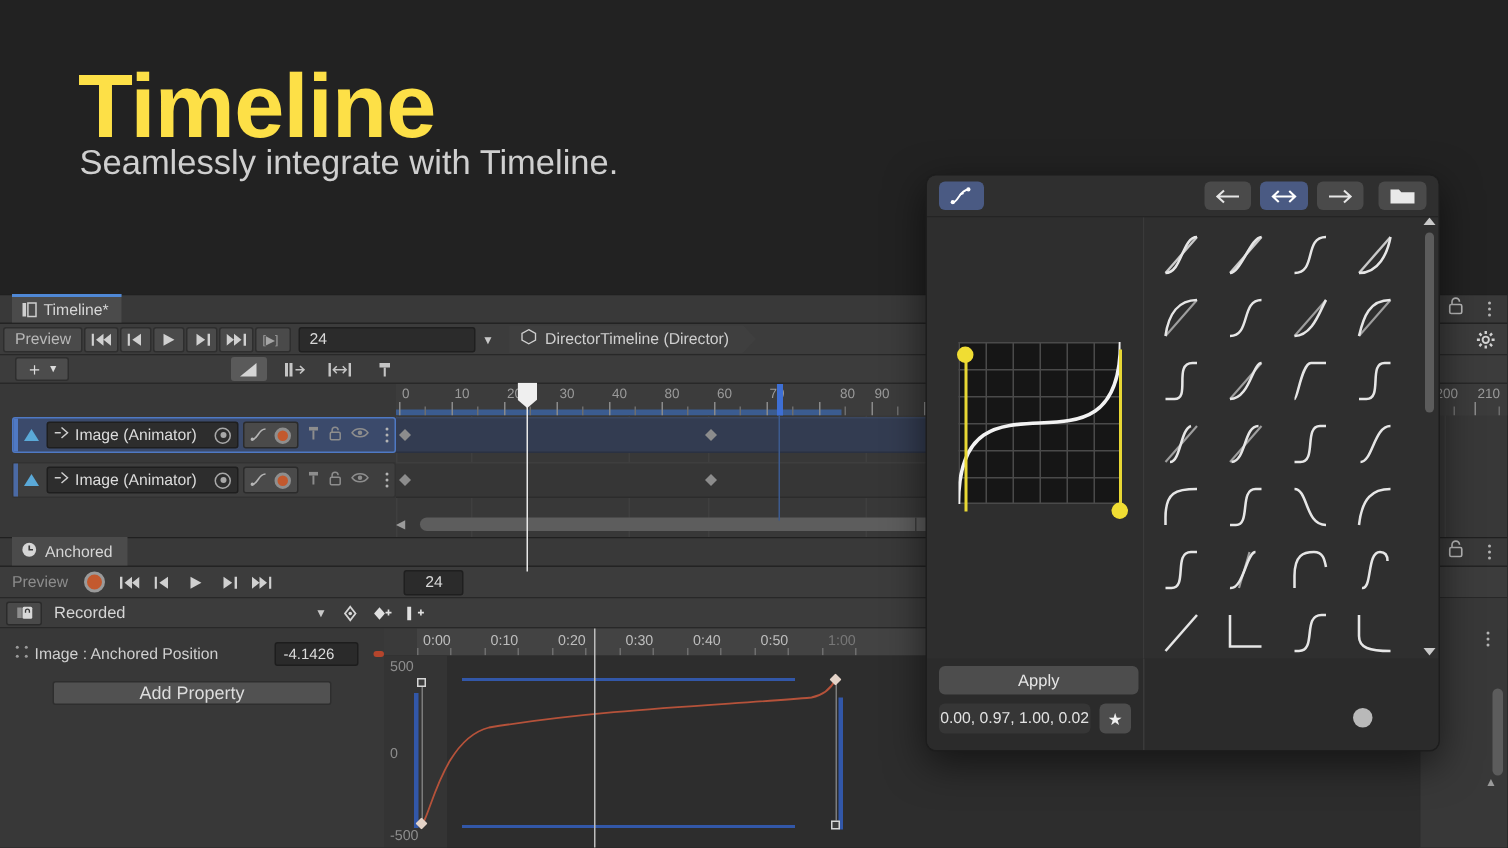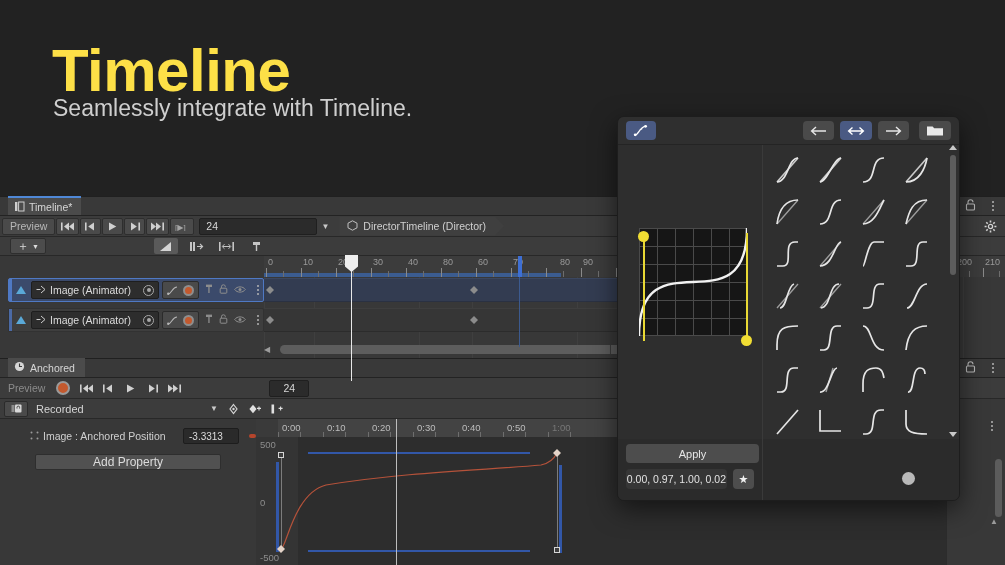--- a/index.html
+++ b/index.html
@@ -163,21 +163,21 @@
   .rec-big { width:14px;height:14px;border-radius:50%;background:#c3592e;border:2px solid #9a9a9a;margin:0 5px;}
   .an-frame { height:17px;width:40px;background:#2b2b2b;border:1px solid #1f1f1f;border-radius:2px;
     display:flex;align-items:center;justify-content:center;font-size:10.5px;color:#d8d8d8;margin-left:84px;}
   .an-row2 { height:20px;background:#3c3c3c;border-bottom:1px solid #282828;display:flex;align-items:center;}
   .lockbtn { width:24px;height:16px;margin-left:4px;background:#4a4a4a;border:1px solid #2b2b2b;border-radius:2px;
     display:flex;align-items:center;justify-content:center;}
   .recorded-dd { flex:0 0 170px; margin-left:8px; font-size:11px; color:#d5d5d5; display:flex;align-items:center;}
   .kfic { width:22px;height:16px;display:flex;align-items:center;justify-content:center;color:#d0d0d0;font-size:10px;}
 
   .prop-panel { position:absolute; left:0; top:60px; width:256px; height:147px; background:#383838; }
-  .prop-row { display:flex; align-items:center; height:18px; margin-top:8px; padding-left:30px; }
+  .prop-row { display:flex; align-items:center; height:18px; margin-top:8px; padding-left:10px; }
   .prop-name { font-size:10.5px; color:#cfcfcf; flex:1; display:flex;align-items:center;gap:4px;}
   .prop-val { width:56px;height:16px;background:#2a2a2a;border:1px solid #1d1d1d;border-radius:2px;
     display:flex;align-items:center;padding-left:5px;font-size:10px;color:#dcdcdc;}
   .prop-dot { width:7px;height:4px;border-radius:2px;background:#b5452c;margin-left:10px;}
   .addprop {
     margin: 9px auto 0 auto; width: 186px; height: 16px; background:#515151;border:1px solid #2e2e2e;border-radius:2px;
     display:flex;align-items:center;justify-content:center;font-size:12px;color:#dcdcdc;
   }
 
   .an-ruler { position:absolute; left:256px; top:60px; width:690px; height:18px; background:#3a3a3a; overflow:hidden;}
@@ -651,21 +651,21 @@
                 <g fill="#9a9a9a">
                   <circle cx="1.5" cy="1.5" r="1"></circle>
                   <circle cx="1.5" cy="7.5" r="1"></circle>
                   <circle cx="7.5" cy="1.5" r="1"></circle>
                   <circle cx="7.5" cy="7.5" r="1"></circle>
                 </g>
               </svg>
           </span>
           <span>Image : Anchored Position</span>
         </div>
-        <div class="prop-val">-3.3313</div>
+        <div class="prop-val">-4.1426</div>
         <div class="prop-dot"></div>
       </div>
       <div class="addprop">Add Property</div>
     </div>
 
     <div class="an-ruler">
       <div class="seg"></div>
       <div class="anlab" style="left:26px">0:00</div>
         <div class="ank" style="left:22px"></div>
       <div class="anlab" style="left:71px">0:10</div>

